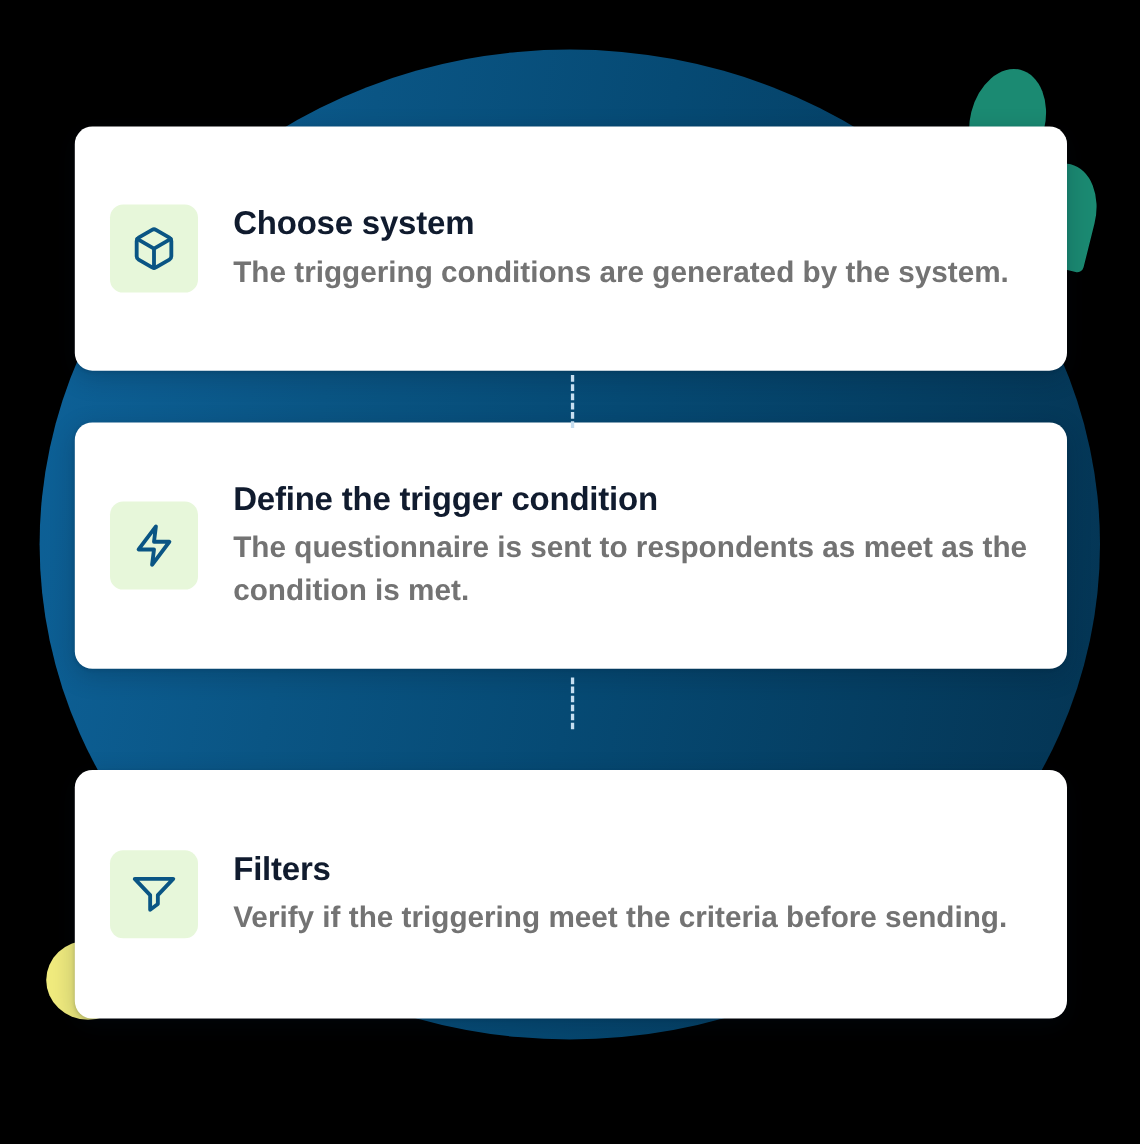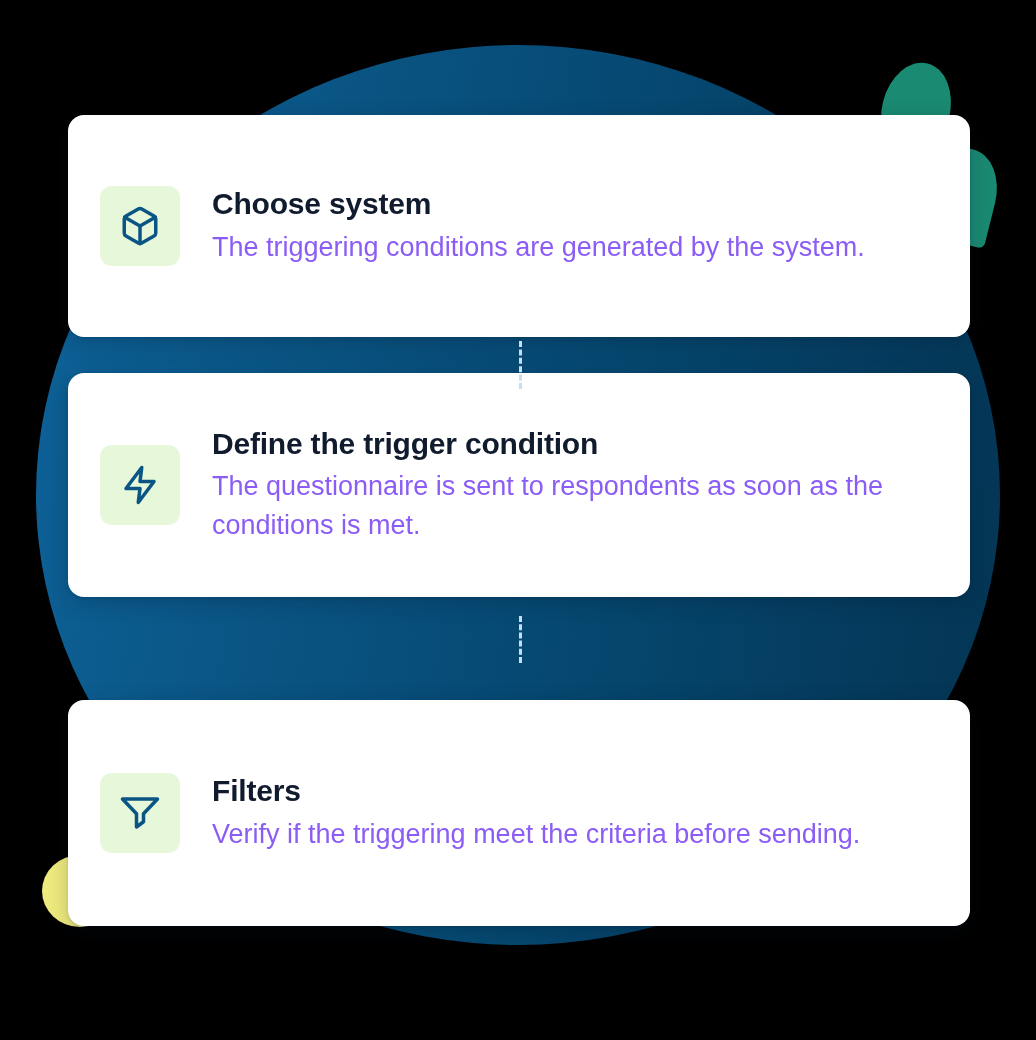--- a/index.html
+++ b/index.html
@@ -90,21 +90,21 @@
     width: 902px;
     background: #ffffff;
     border-radius: 16px;
     box-shadow: 0 6px 22px rgba(2, 24, 43, 0.22), 0 1px 3px rgba(2, 24, 43, 0.14);
     display: flex;
     align-items: center;
     box-sizing: border-box;
     padding: 0 34px 0 32px;
   }
   #card-1 { top: 115px; height: 222px; }
-  #card-2 { top: 373px; height: 224px; }
+  #card-2 { top: 384px; height: 224px; }
   #card-3 { top: 664px; height: 226px; margin-top: 36px; }
 
   .icon-tile {
     flex: 0 0 auto;
     width: 80px;
     height: 80px;
     border-radius: 12px;
     background: #e7f7da;
     display: flex;
     align-items: center;
@@ -124,22 +124,22 @@
   .card-title {
     font-size: 30px;
     font-weight: bold;
     color: #101b2e;
     line-height: 1.18;
     letter-spacing: -0.2px;
     margin: 0 0 6px 0;
   }
   .card-desc {
     font-size: 27px;
-    font-weight: normal;
-    color: #8b5cf6;
+    font-weight: bold;
+    color: #737373;
     line-height: 1.42;
     margin: 0;
   }
 </style>
 </head>
 <body>
 
 <div id="stage">
 
   <div id="bg-circle"></div>
@@ -170,21 +170,21 @@
     <div class="card" id="card-2">
       <div class="icon-tile">
         <span>
           <svg viewBox="0 0 24 24" fill="none" stroke="#0a5584" stroke-width="2" stroke-linecap="round" stroke-linejoin="round">
             <polygon points="13 2 4 14 12 14 11 22 20 10 12 10 13 2"></polygon>
           </svg>
         </span>
       </div>
       <div class="card-body">
         <p class="card-title">Define the trigger condition</p>
-        <p class="card-desc">The questionnaire is sent to respondents as soon as the conditions is met.</p>
+        <p class="card-desc">The questionnaire is sent to respondents as meet as the condition is met.</p>
       </div>
     </div>
 
     <div class="card" id="card-3">
       <div class="icon-tile">
         <span>
           <svg viewBox="0 0 24 24" fill="none" stroke="#0a5584" stroke-width="2" stroke-linecap="round" stroke-linejoin="round">
             <polygon points="22 4 2 4 10 12.46 10 20 14 17 14 12.46 22 4"></polygon>
           </svg>
         </span>

